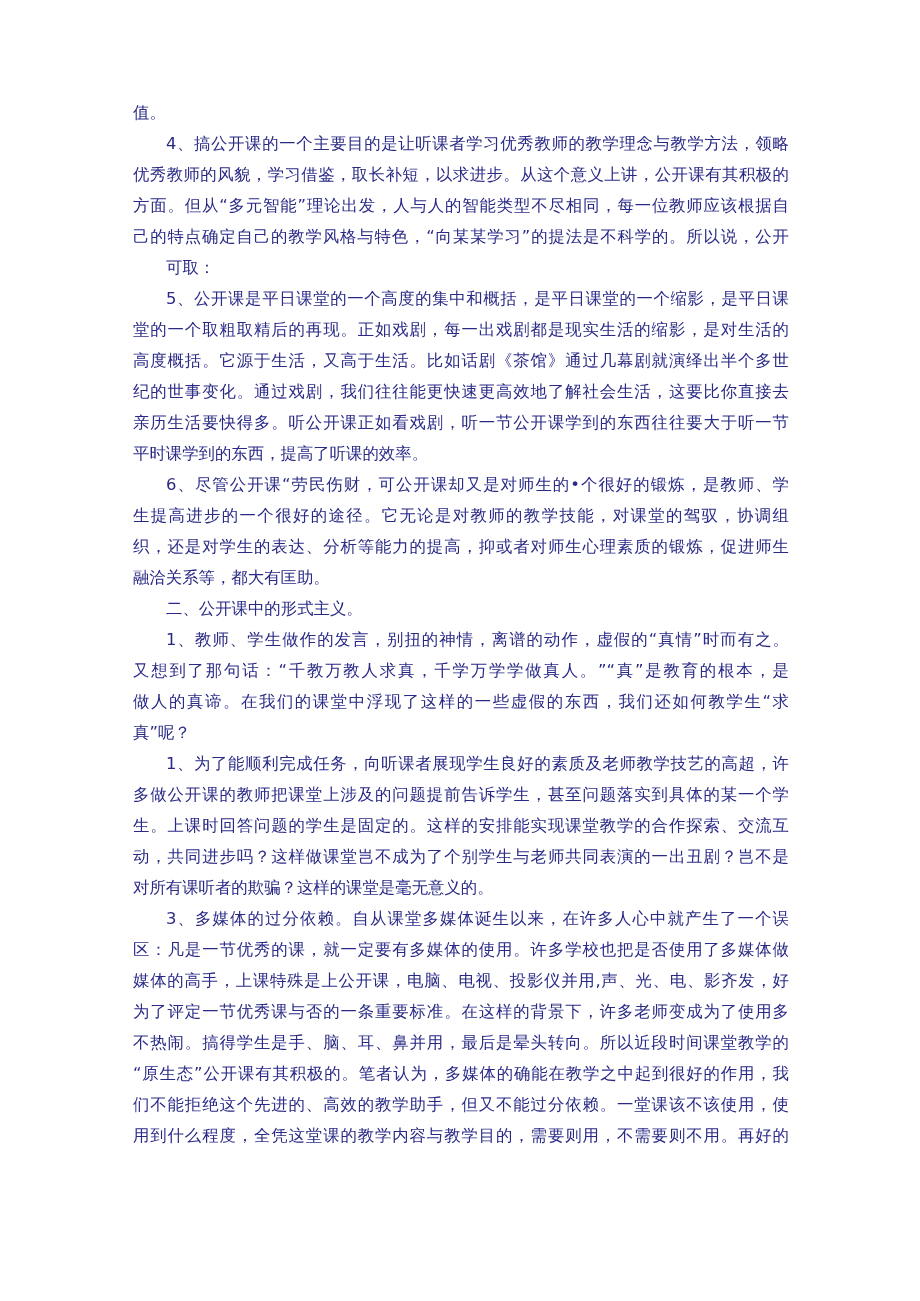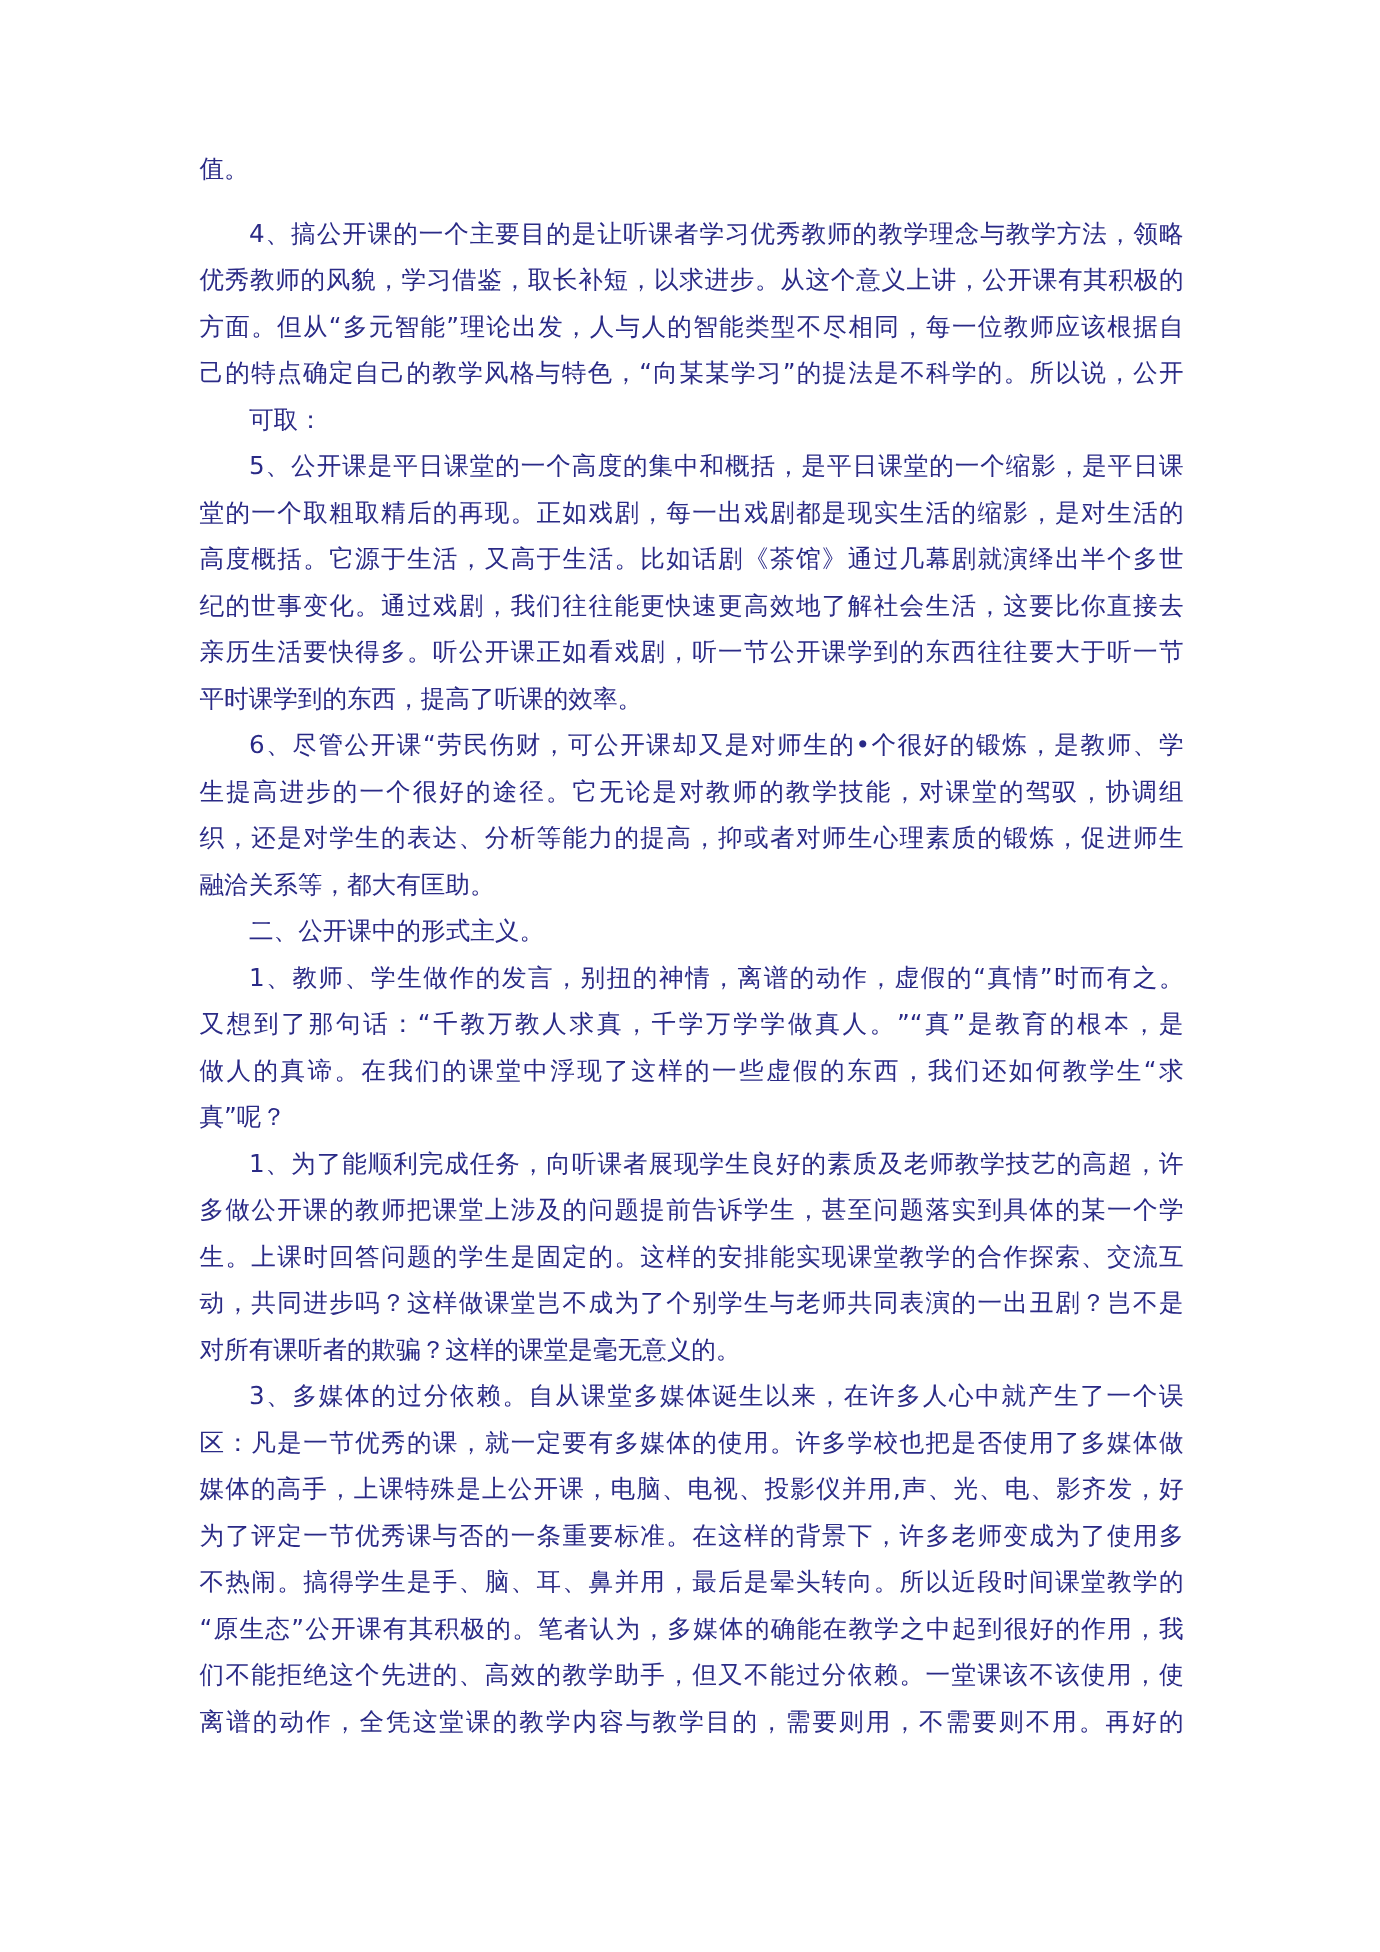--- a/index.html
+++ b/index.html
@@ -21,21 +21,21 @@
   .line.last { text-align-last: left; }
 </style>
 </head>
 <body>
 
 <div class="page" id="page">
     <p>
       <span class="line last">值。</span>
     </p>
     <p>
-      <span class="line" style="padding-left: 33px; margin-top: 12px;">4、搞公开课的一个主要目的是让听课者学习优秀教师的教学理念与教学方法，领略</span>
+      <span class="line" style="padding-left: 33px;">4、搞公开课的一个主要目的是让听课者学习优秀教师的教学理念与教学方法，领略</span>
       <span class="line">优秀教师的风貌，学习借鉴，取长补短，以求进步。从这个意义上讲，公开课有其积极的</span>
       <span class="line">方面。但从“多元智能”理论出发，人与人的智能类型不尽相同，每一位教师应该根据自</span>
       <span class="line">己的特点确定自己的教学风格与特色，“向某某学习”的提法是不科学的。所以说，公开</span>
     </p>
     <p>
       <span class="line last" style="padding-left: 33px;">可取：</span>
     </p>
     <p>
       <span class="line" style="padding-left: 33px;">5、公开课是平日课堂的一个高度的集中和概括，是平日课堂的一个缩影，是平日课</span>
       <span class="line">堂的一个取粗取精后的再现。正如戏剧，每一出戏剧都是现实生活的缩影，是对生活的</span>
@@ -67,15 +67,15 @@
       <span class="line last">对所有课听者的欺骗？这样的课堂是毫无意义的。</span>
     </p>
     <p>
       <span class="line" style="padding-left: 33px;">3、多媒体的过分依赖。自从课堂多媒体诞生以来，在许多人心中就产生了一个误</span>
       <span class="line">区：凡是一节优秀的课，就一定要有多媒体的使用。许多学校也把是否使用了多媒体做</span>
       <span class="line">媒体的高手，上课特殊是上公开课，电脑、电视、投影仪并用,声、光、电、影齐发，好</span>
       <span class="line">为了评定一节优秀课与否的一条重要标准。在这样的背景下，许多老师变成为了使用多</span>
       <span class="line">不热闹。搞得学生是手、脑、耳、鼻并用，最后是晕头转向。所以近段时间课堂教学的</span>
       <span class="line">“原生态”公开课有其积极的。笔者认为，多媒体的确能在教学之中起到很好的作用，我</span>
       <span class="line">们不能拒绝这个先进的、高效的教学助手，但又不能过分依赖。一堂课该不该使用，使</span>
-      <span class="line">离谱的动作，全凭这堂课的教学内容与教学目的，需要则用，不需要则不用。再好的</span>
+      <span class="line">用到什么程度，全凭这堂课的教学内容与教学目的，需要则用，不需要则不用。再好的</span>
     </p>
   </div>
 
 </body></html>

